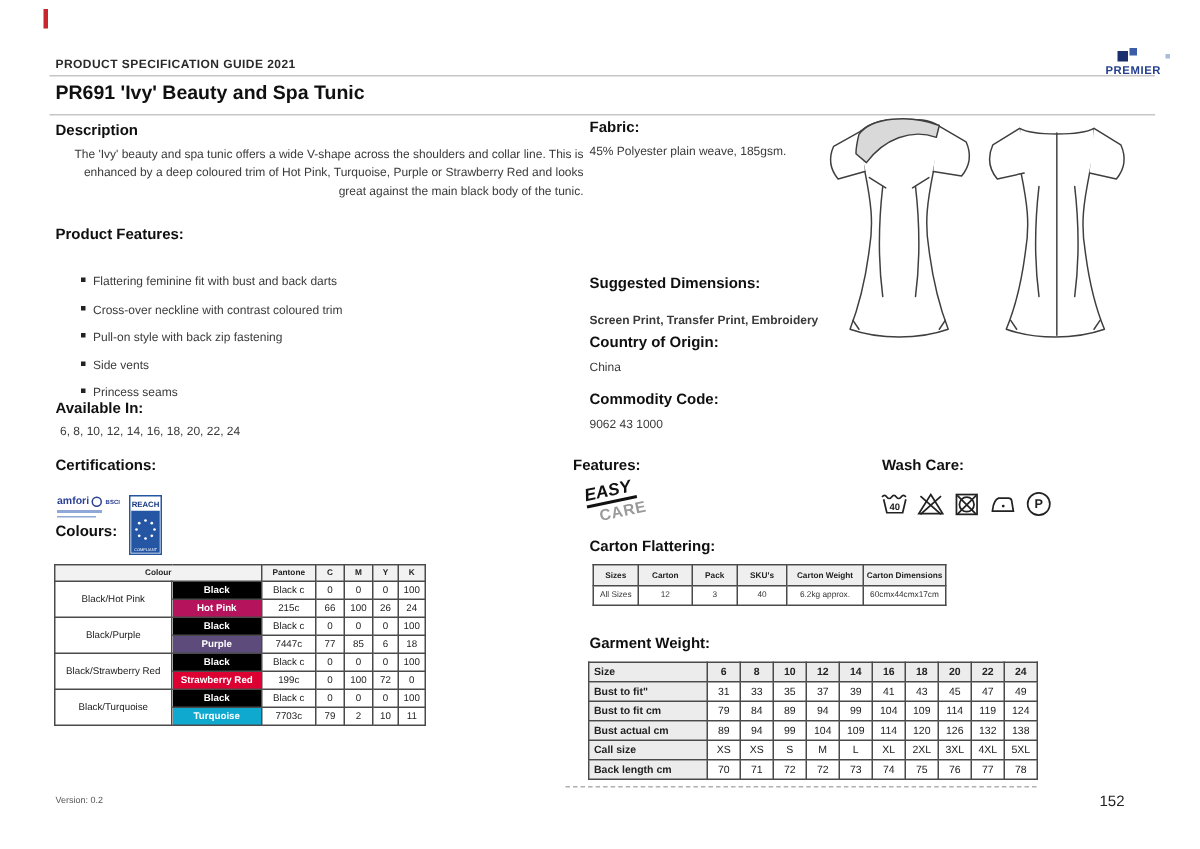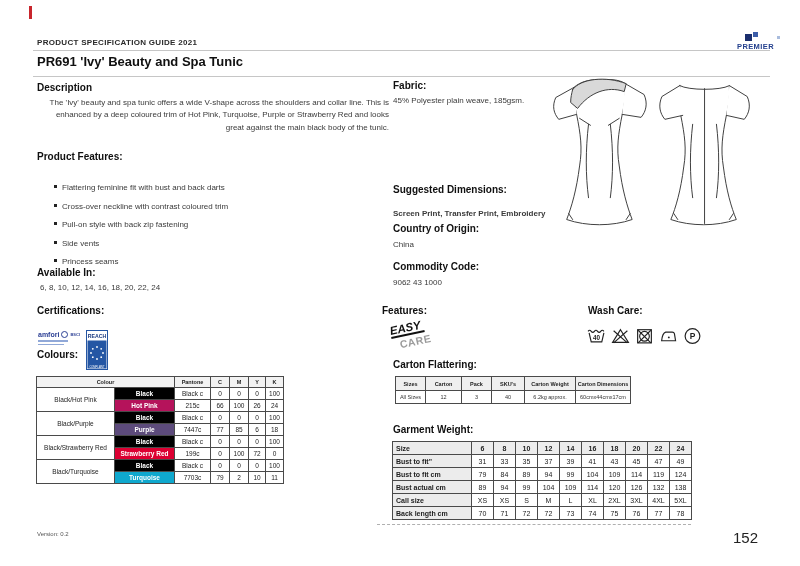--- a/index.html
+++ b/index.html
@@ -52,21 +52,21 @@
   .garment-table tr.hd td{font-weight:bold;background:#ececec;}
   
   .easycare{position:absolute;left:391px;top:321px;transform:rotate(-12deg);}
   .ec-easy{font-size:11.5px;font-weight:bold;font-style:italic;color:#111;border-bottom:2.5px solid #111;width:34px;}
   .ec-care{font-size:10.5px;font-weight:bold;color:#9a9a9a;letter-spacing:.5px;margin-left:7px;margin-top:1px;}
   .wash-icons{position:absolute;left:587px;top:326px;display:flex;gap:5px;}
   .wash-icons svg{display:block;}
   
   .dash-line{position:absolute;left:377px;top:524px;width:314px;border-top:1px dashed #b0b0b0;}
   .version{position:absolute;left:37px;top:531px;font-size:6px;color:#555;}
-  .page-num{position:absolute;left:733px;top:529px;font-size:15px;color:#222;}
+  .page-num{position:absolute;left:733px;top:529px;font-size:10px;color:#222;}
   .tunics{position:absolute;left:528px;top:70px;}
 </style>
 </head>
 <body>
 
 <div class="page">
 
   <div class="red-dash"></div>
   <div class="ps-guide">PRODUCT SPECIFICATION GUIDE 2021</div>
   <div class="rule" style="left:33px;top:50px;width:737px;"></div>

